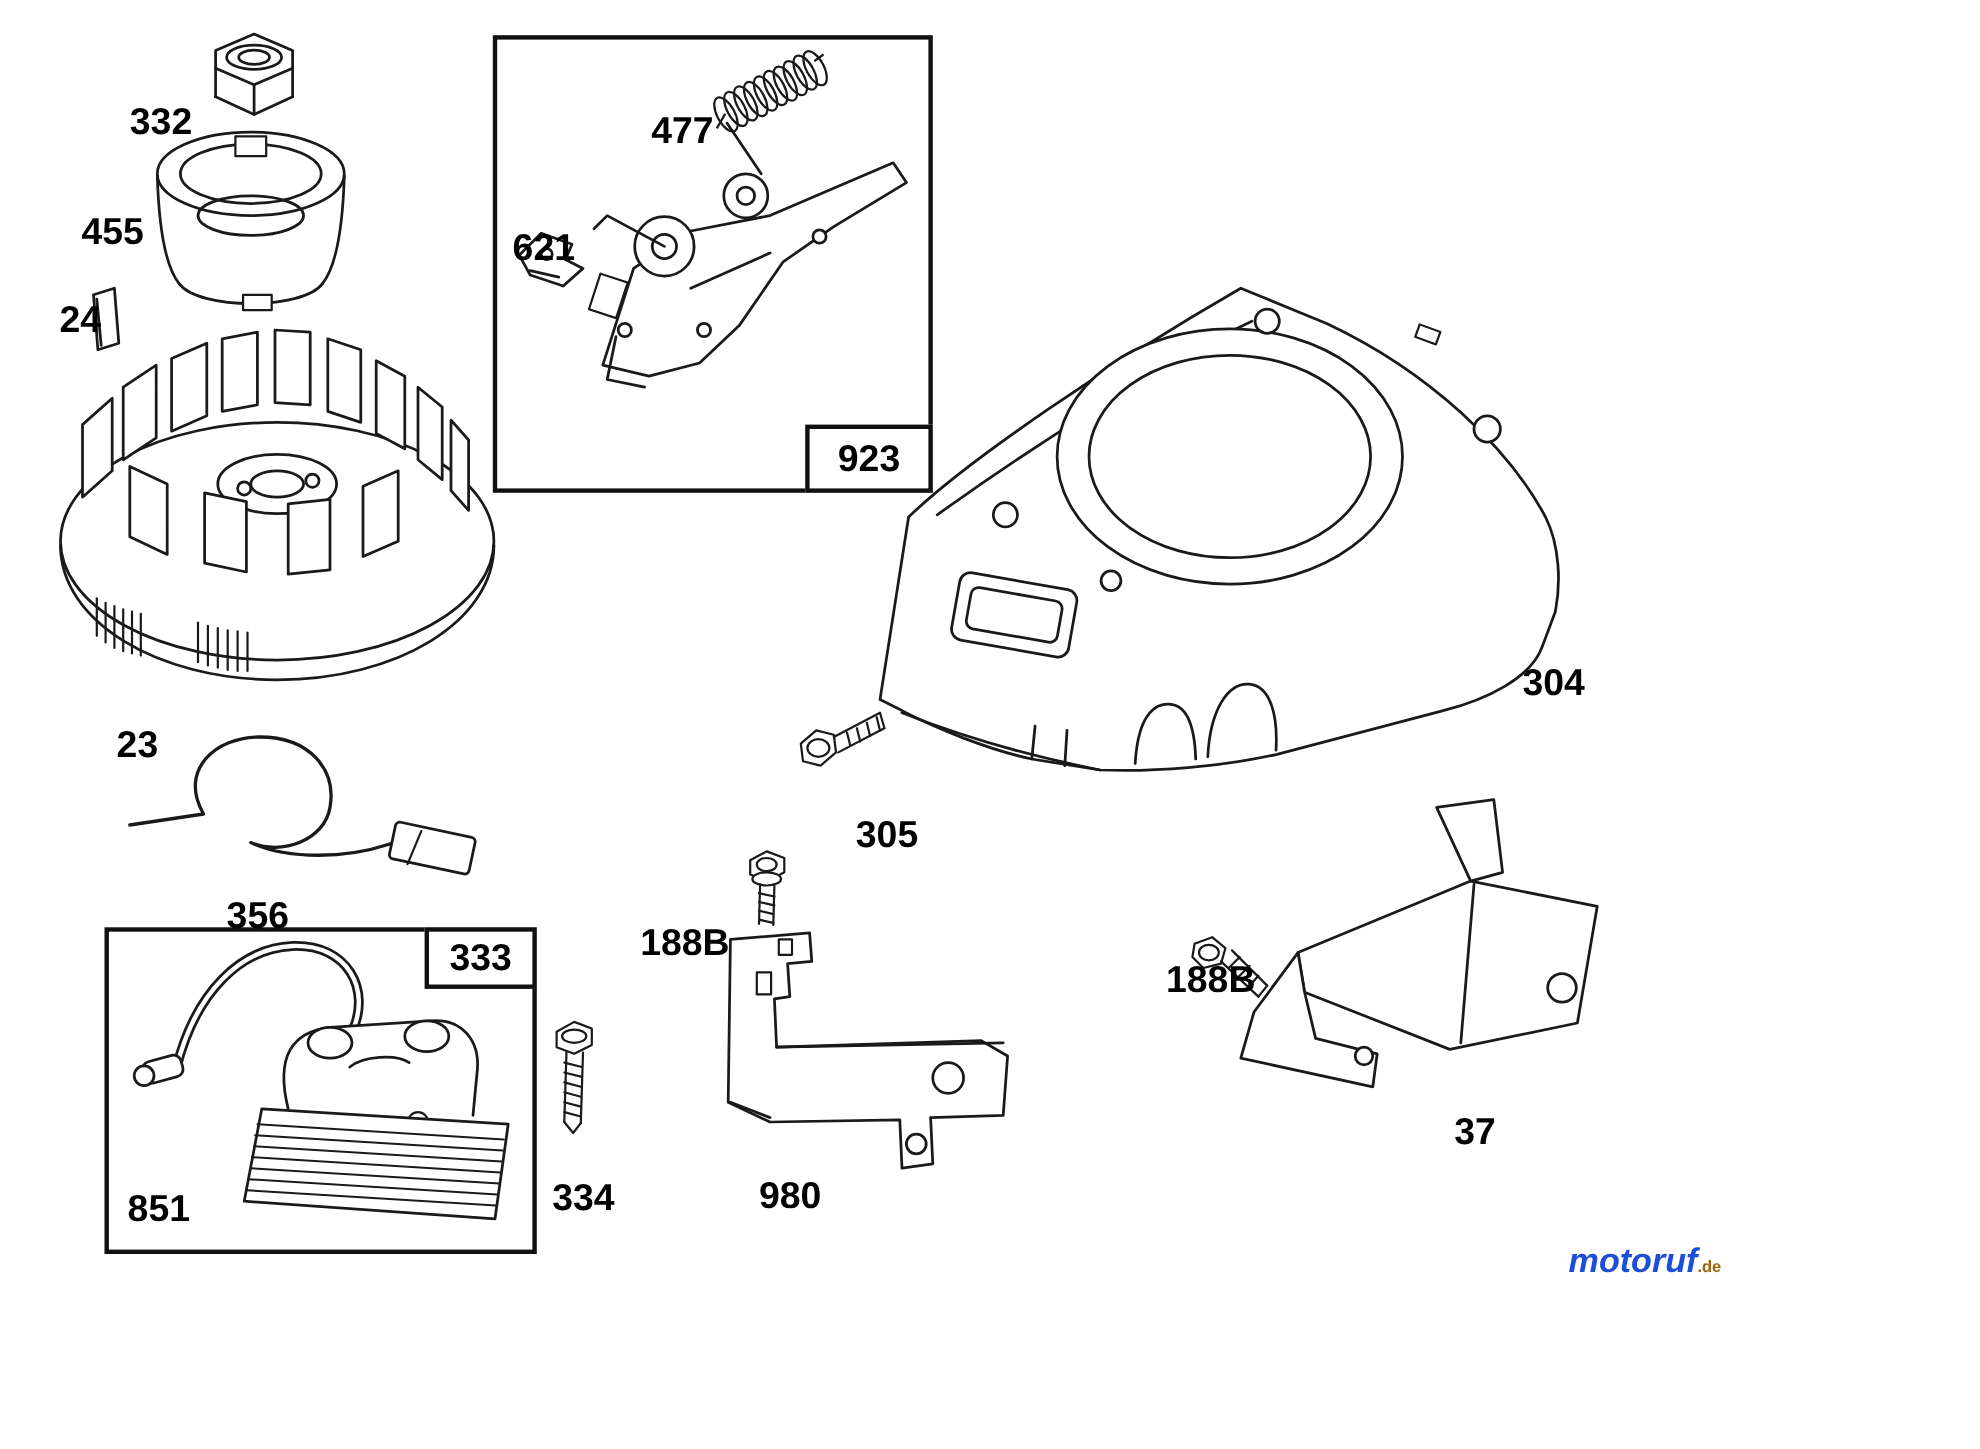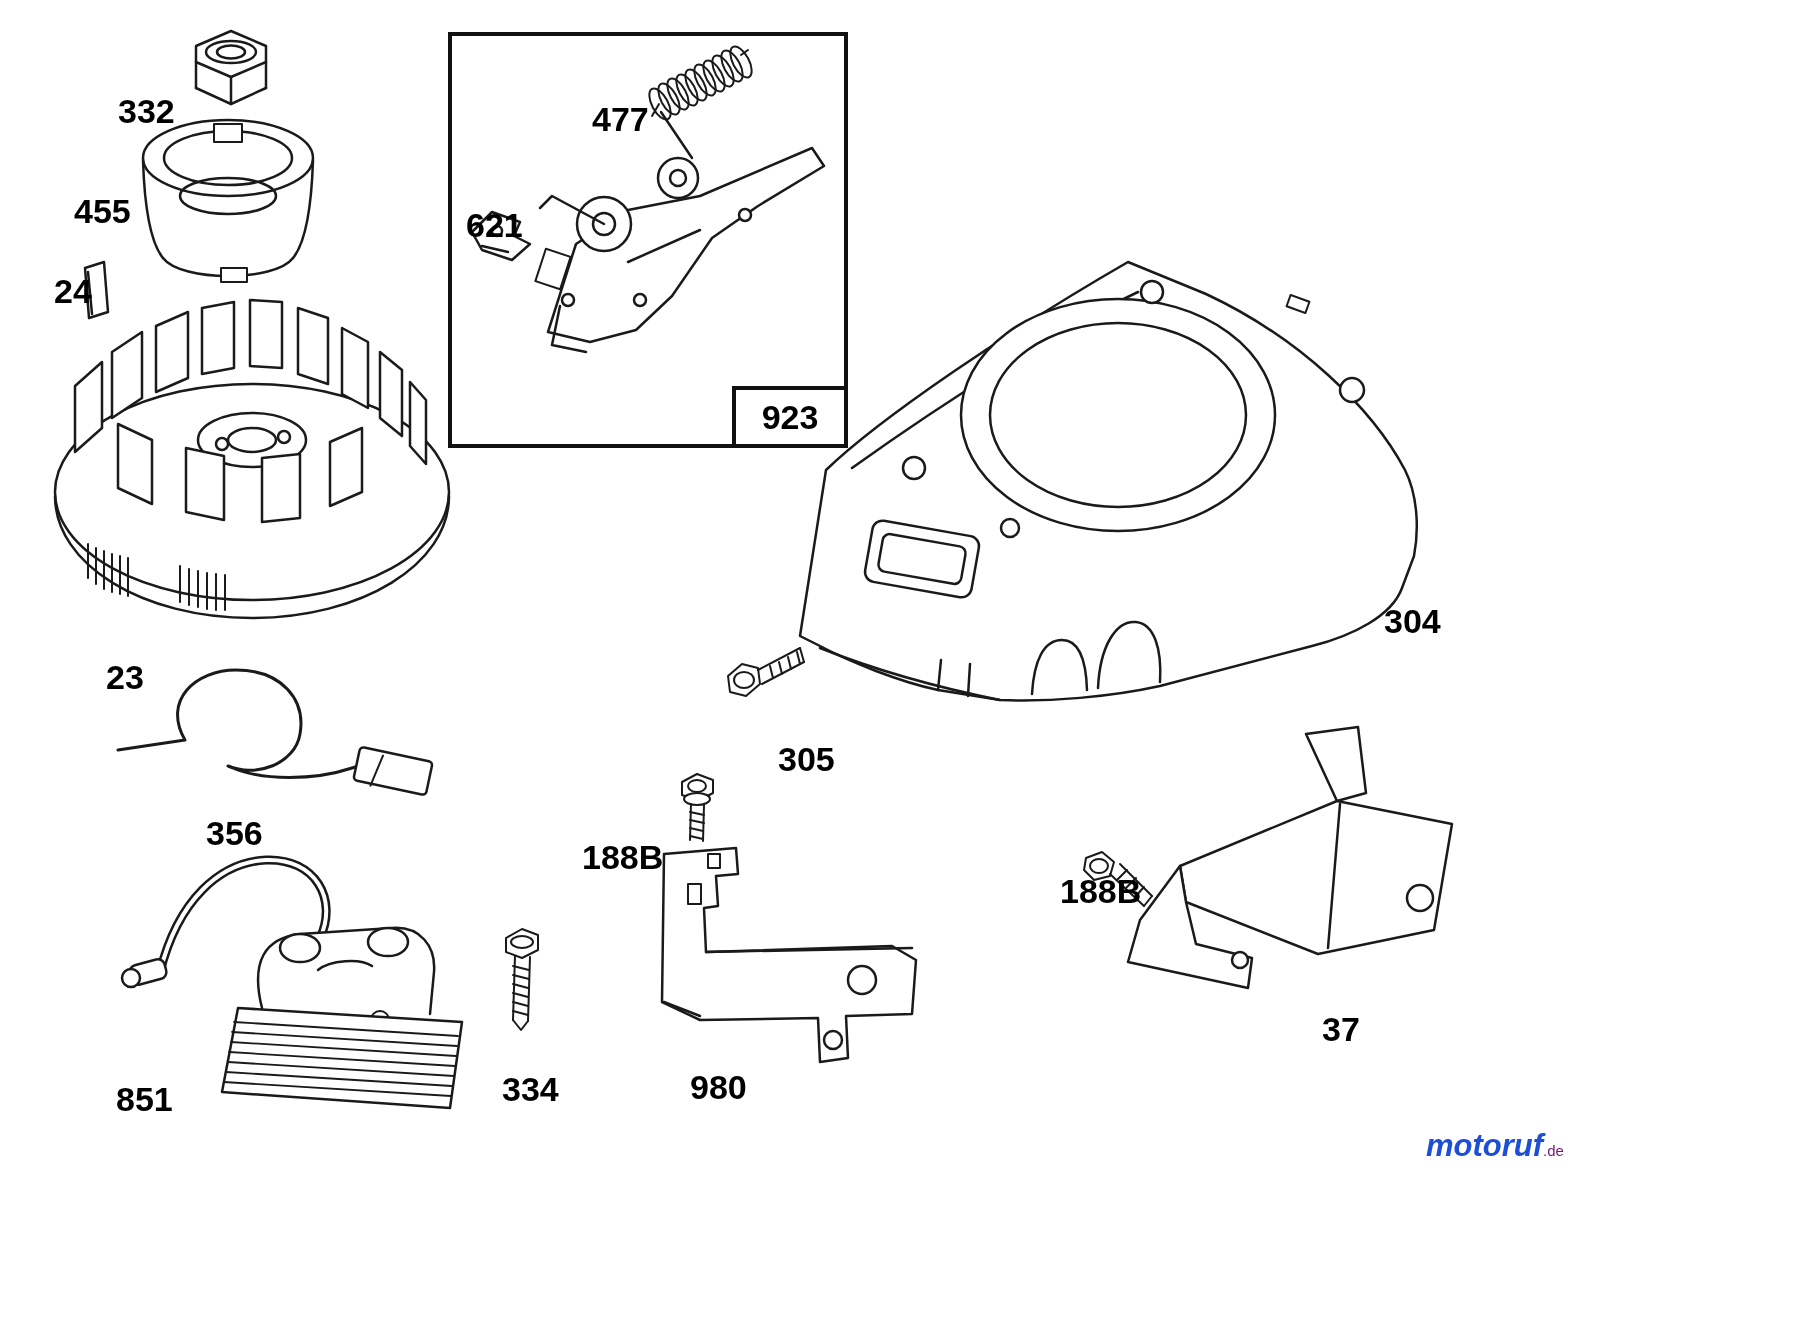--- a/index.html
+++ b/index.html
@@ -21,21 +21,21 @@
   .plabel{
     position:absolute;z-index:3;font-weight:700;font-size:34px;color:#000;line-height:1;white-space:nowrap;margin-top:48px;
   }
   .footer-note{
     position:absolute;z-index:3;left:672px;top:1074px;font-weight:700;font-size:31px;color:#000;white-space:nowrap;
   }
   .brand{
     position:absolute;z-index:3;left:1426px;top:1128px;white-space:nowrap;
   }
   .brand .bname{font-weight:700;font-size:31px;color:#1d4ed8;font-style:italic;}
-  .brand .btld{font-weight:400;font-size:15px;color:#701a75;}
+  .brand .btld{font-weight:700;font-size:15px;color:#a16207;}
 </style>
 </head>
 <body>
 
 <div class="stage">
 
   <svg class="art" width="1800" height="1317" viewBox="0 0 1800 1317" stroke="#1a1a1a" fill="none" stroke-width="2.5" stroke-linejoin="round" stroke-linecap="round">
 
     <g>
       <polygon points="196,46 231,31 266,46 266,62 231,77 196,62" fill="#fff"></polygon>
@@ -276,20 +276,25 @@
       <line x1="1340" y1="804" x2="1328" y2="948"></line>
     </g>
   </svg>
 
   <div class="frame" style="left:448px;top:16px;width:400px;height:416px;margin-top:16px;">
     <div class="frame-tag br" style="width:116px;height:62px;">
       <span>923</span>
     </div>
   </div>
 
+  <div class="frame" style="left:95px;top:843px;width:393px;height:297px;">
+    <div class="frame-tag tr" style="width:102px;height:56px;">
+      <span>333</span>
+    </div>
+  </div>
 
   <div class="plabel" style="left:118px;top:46px;">332</div>
   <div class="plabel" style="left:74px;top:146px;">455</div>
   <div class="plabel" style="left:54px;top:226px;">24</div>
   <div class="plabel" style="left:106px;top:612px;">23</div>
   <div class="plabel" style="left:592px;top:54px;">477</div>
   <div class="plabel" style="left:466px;top:160px;">621</div>
   <div class="plabel" style="left:1384px;top:556px;">304</div>
   <div class="plabel" style="left:778px;top:694px;">305</div>
   <div class="plabel" style="left:206px;top:768px;">356</div>

